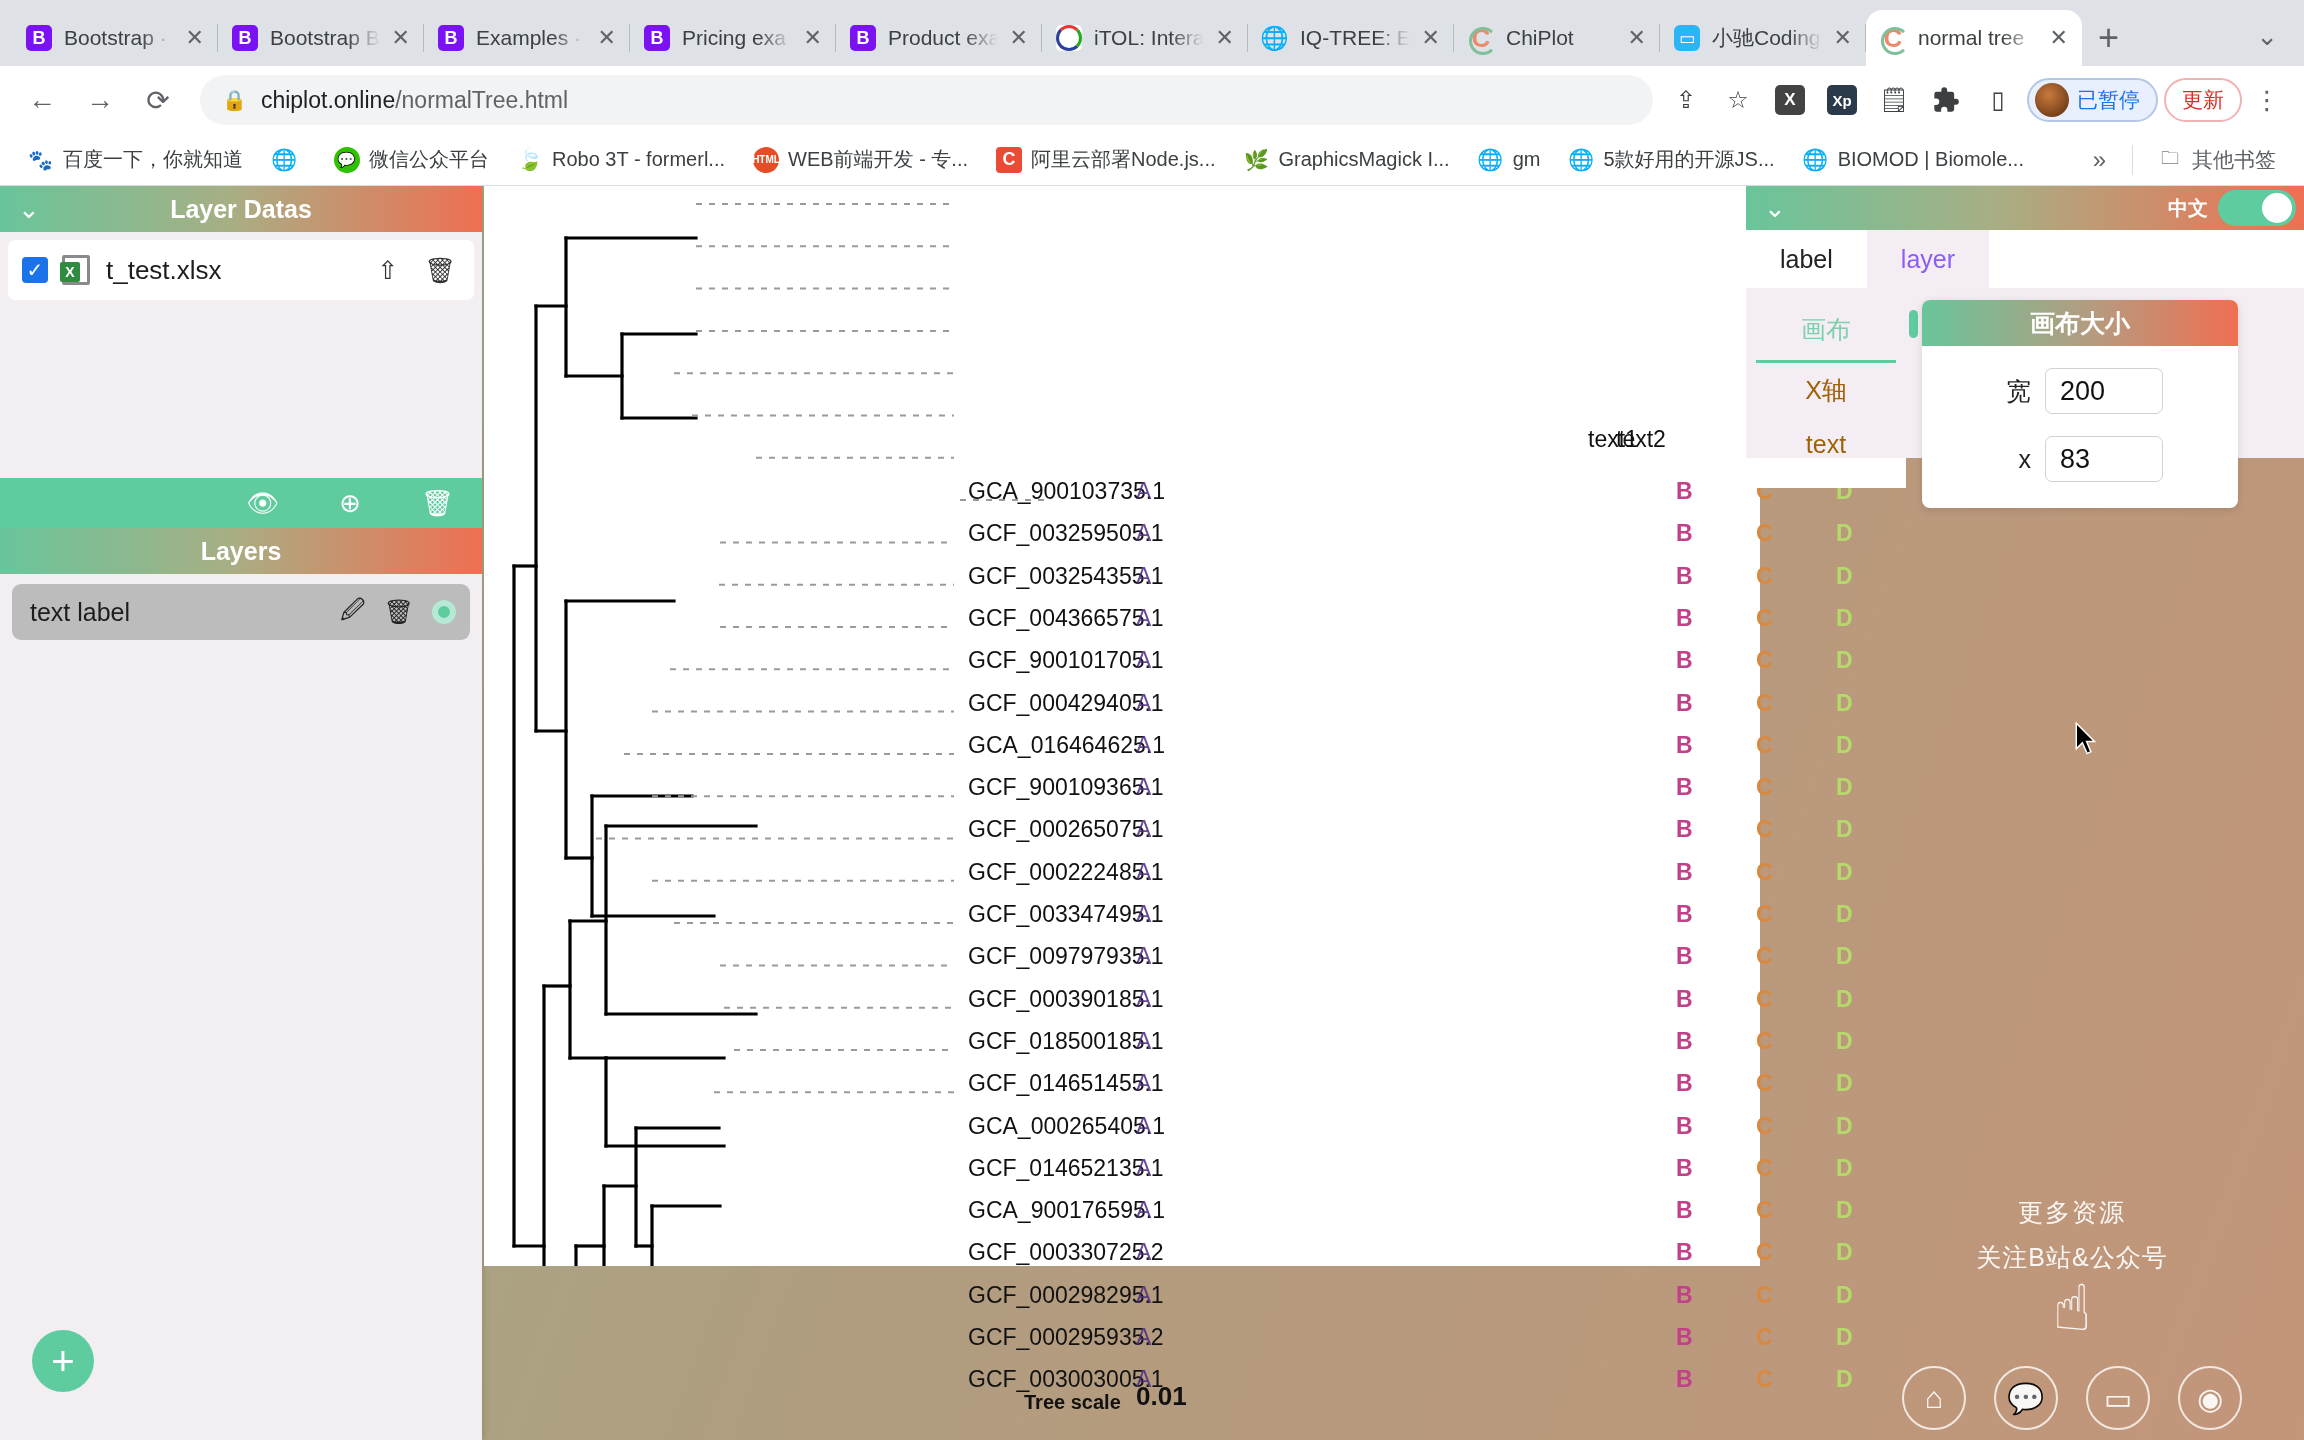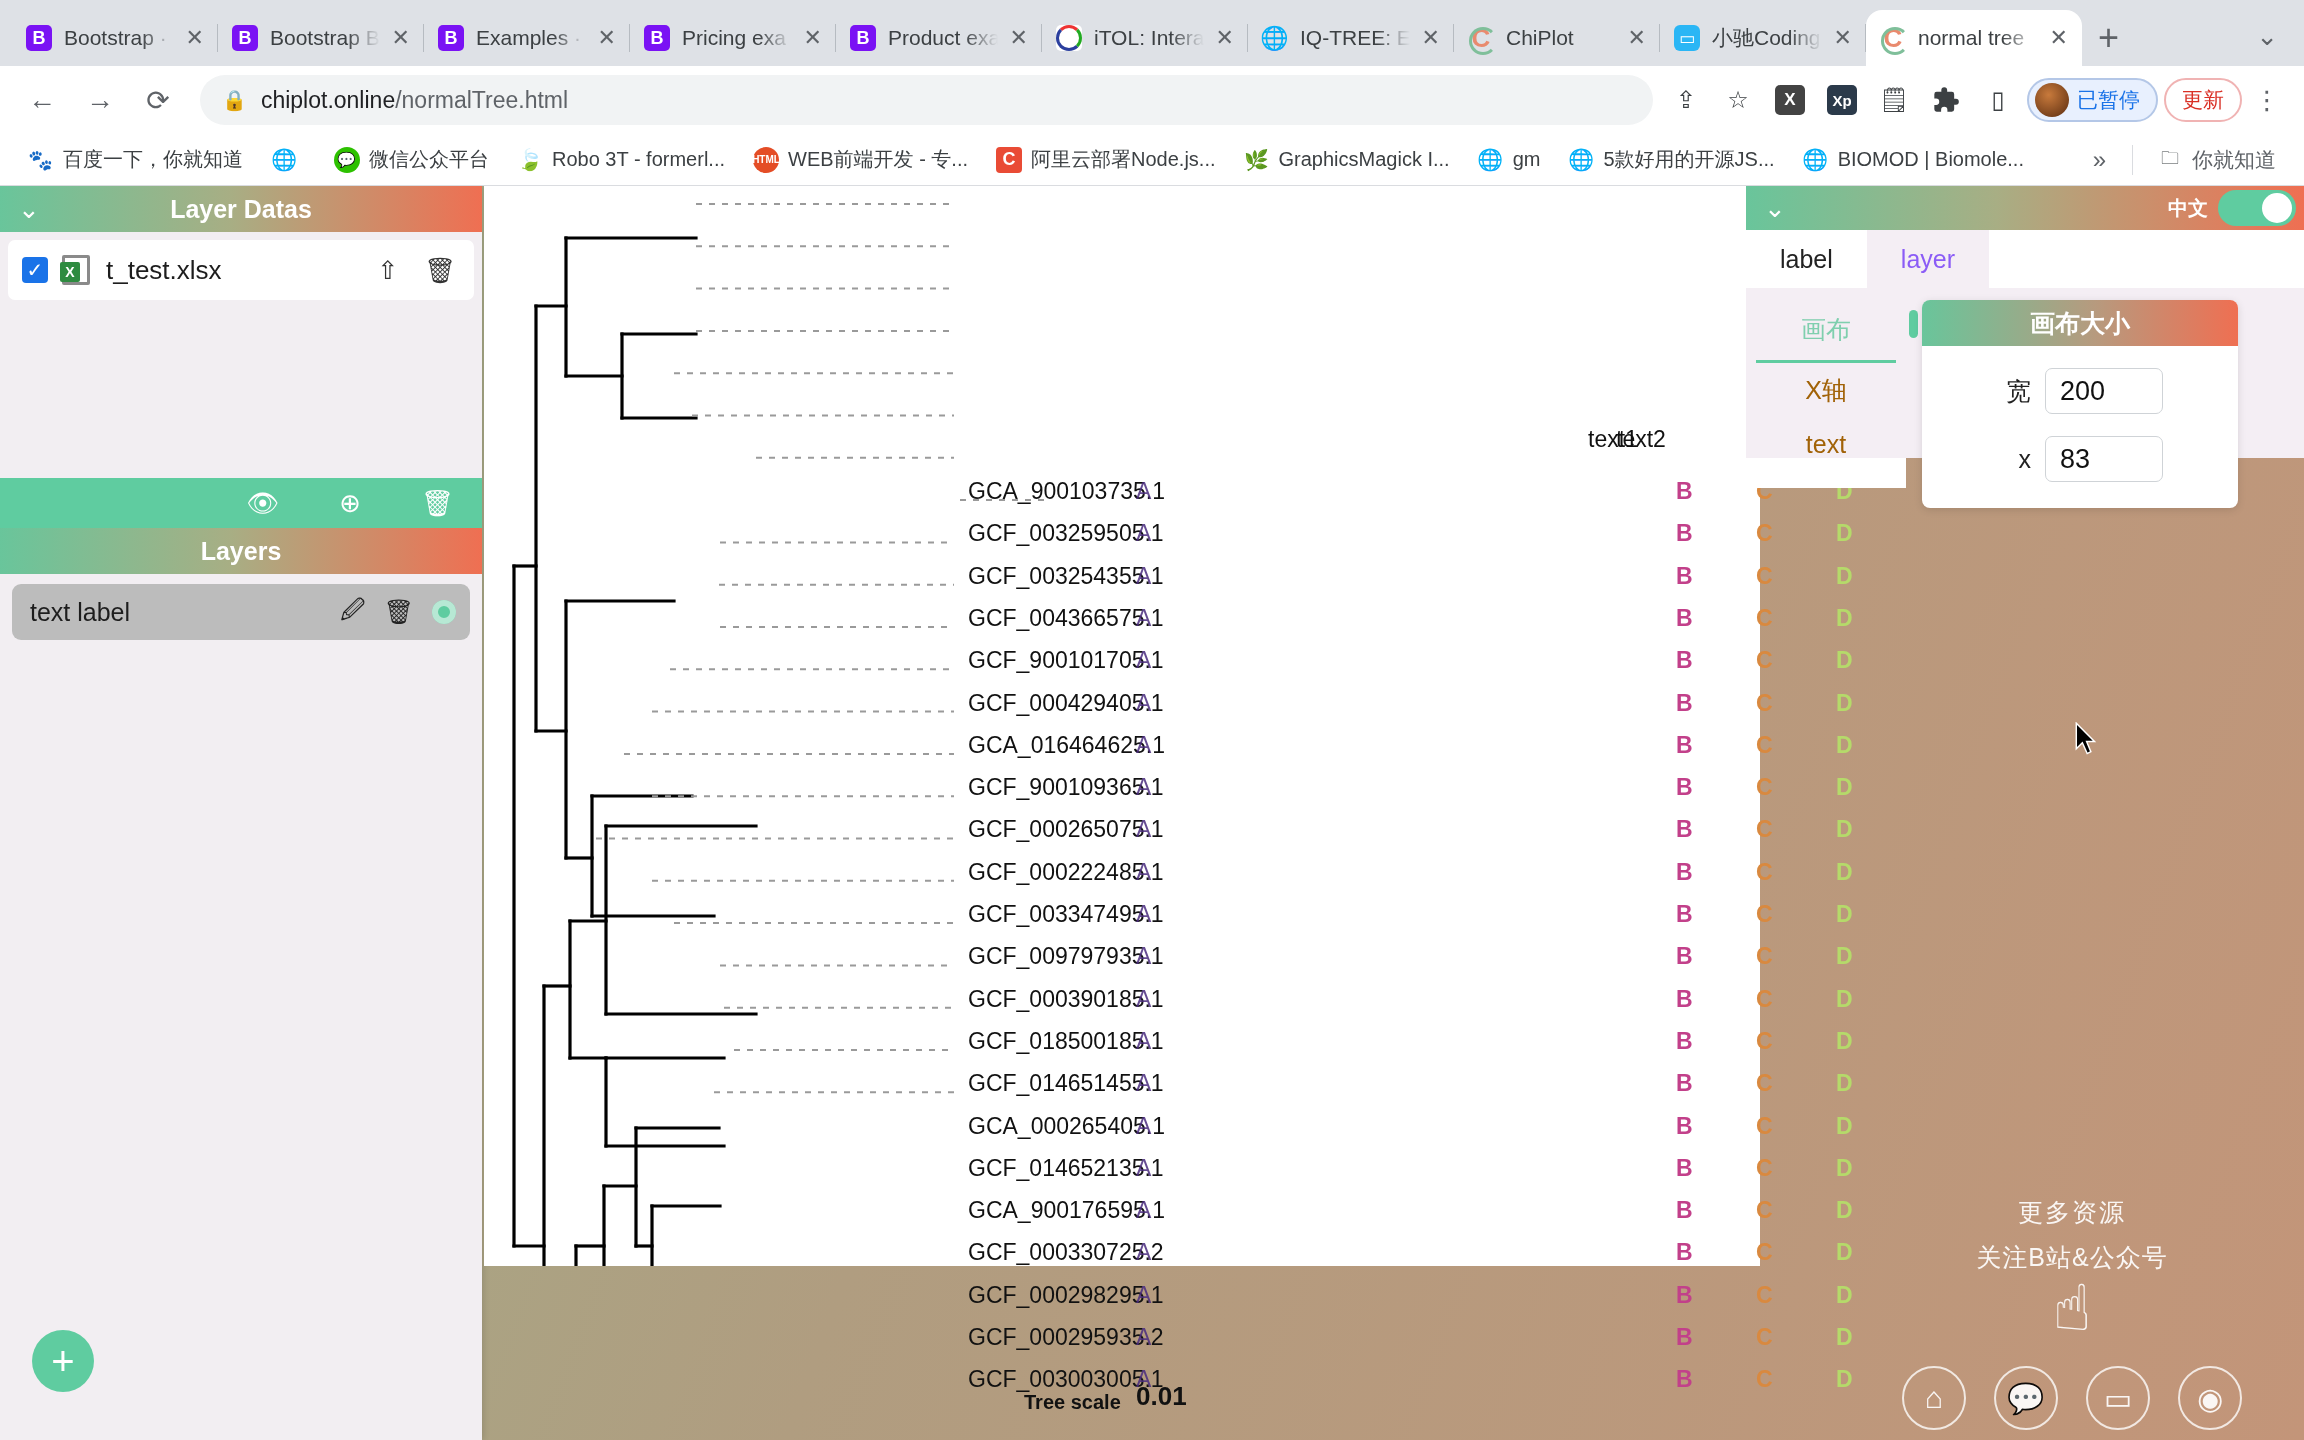--- a/index.html
+++ b/index.html
@@ -385,21 +385,21 @@
       <span data-name="bookmark-label">5款好用的开源JS...</span>
     </div>
     <div class="bm" data-name="bookmark-item">
       <span class="bm-ico i-globe" data-name="globe-icon">🌐</span>
       <span data-name="bookmark-label">BIOMOD | Biomole...</span>
     </div>
     <div class="bm-overflow" data-name="bookmarks-overflow-icon">»</div>
     <div class="bm-div" data-name="divider"></div>
     <div class="bm" data-name="other-bookmarks-button">
       <span class="bm-ico" data-name="folder-icon">🗀</span>
-      <span class="bm-folder" data-name="other-bookmarks-label">你就知道</span>
+      <span class="bm-folder" data-name="other-bookmarks-label">其他书签</span>
     </div>
   </div>
 
   <div id="page" data-name="page-content">
 
     <div class="left-panel" data-name="left-sidebar">
 
       <div class="panel-head" data-name="layer-datas-header">
         <span class="chev" data-name="chevron-down-icon">⌄</span>
         <span data-name="layer-datas-title">Layer Datas</span>

